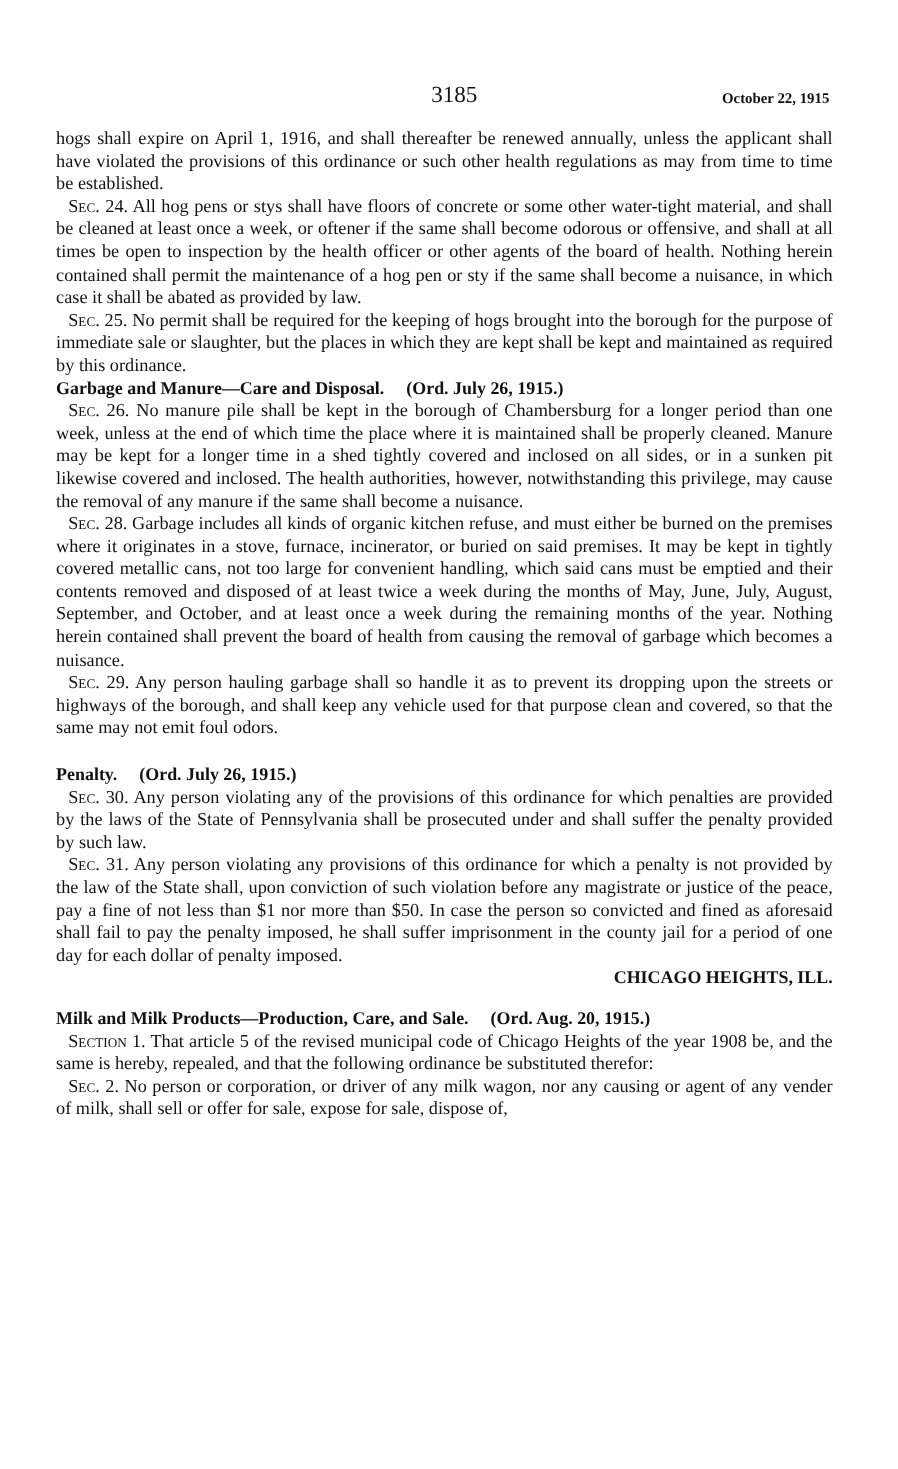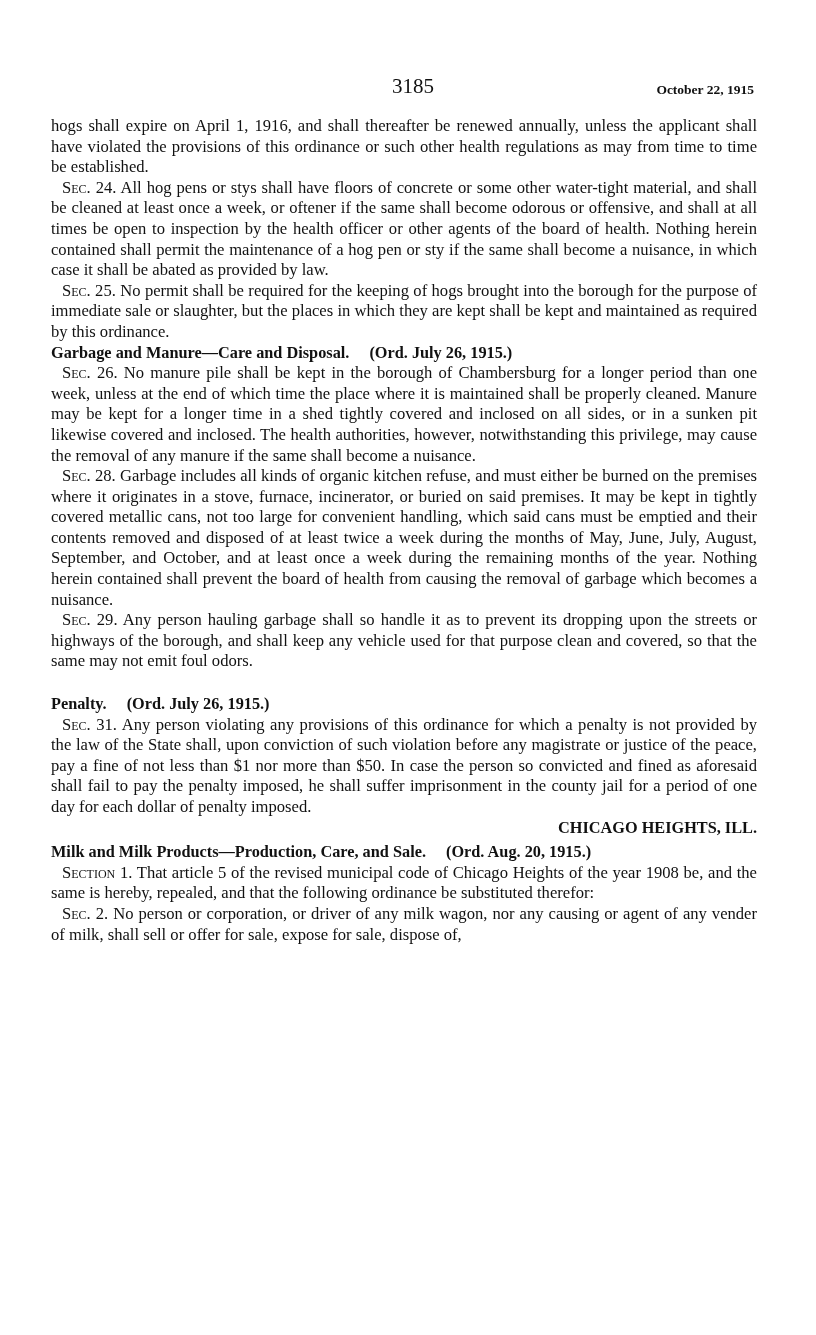--- a/index.html
+++ b/index.html
@@ -55,23 +55,24 @@
 
   <p class="para"><span class="sc">Sec. 26.</span><span> No manure pile shall be kept in the borough of Chambersburg for a longer period than one week, unless at the end of which time the place where it is maintained shall be properly cleaned. Manure may be kept for a longer time in a shed tightly covered and inclosed on all sides, or in a sunken pit likewise covered and inclosed. The health authorities, however, notwithstanding this privilege, may cause the removal of any manure if the same shall become a nuisance.</span></p>
 
 
   <p class="para"><span class="sc">Sec. 28.</span><span> Garbage includes all kinds of organic kitchen refuse, and must either be burned on the premises where it originates in a stove, furnace, incinerator, or buried on said premises. It may be kept in tightly covered metallic cans, not too large for convenient handling, which said cans must be emptied and their contents removed and disposed of at least twice a week during the months of May, June, July, August, September, and October, and at least once a week during the remaining months of the year. Nothing herein contained shall prevent the board of health from causing the removal of garbage which becomes a nuisance.</span></p>
 
   <p class="para"><span class="sc">Sec. 29.</span><span> Any person hauling garbage shall so handle it as to prevent its dropping upon the streets or highways of the borough, and shall keep any vehicle used for that purpose clean and covered, so that the same may not emit foul odors.</span></p>
 
   <p class="heading gap-after-sec29"><span>Penalty.</span><span class="ord">(Ord. July 26, 1915.)</span></p>
 
+  <p class="para"><span class="sc">Sec. 30.</span><span> Any person violating any of the provisions of this ordinance for which penalties are provided by the laws of the State of Pennsylvania shall be prosecuted under and shall suffer the penalty provided by such law.</span></p>
 
   <p class="para"><span class="sc">Sec. 31.</span><span> Any person violating any provisions of this ordinance for which a penalty is not provided by the law of the State shall, upon conviction of such violation before any magistrate or justice of the peace, pay a fine of not less than $1 nor more than $50. In case the person so convicted and fined as aforesaid shall fail to pay the penalty imposed, he shall suffer imprisonment in the county jail for a period of one day for each dollar of penalty imposed.</span></p>
 
   <p class="city">CHICAGO HEIGHTS, ILL.</p>
 
-  <p class="heading" style="margin-top:4px"><span>Milk and Milk Products—Production, Care, and Sale.</span><span class="ord">(Ord. Aug. 20, 1915.)</span></p>
+  <p class="heading" style="margin-top:16px"><span>Milk and Milk Products—Production, Care, and Sale.</span><span class="ord">(Ord. Aug. 20, 1915.)</span></p>
 
   <p class="para"><span class="sc">Section 1.</span><span> That article 5 of the revised municipal code of Chicago Heights of the year 1908 be, and the same is hereby, repealed, and that the following ordinance be substituted therefor:</span></p>
 
   <p class="para"><span class="sc">Sec. 2.</span><span> No person or corporation, or driver of any milk wagon, nor any causing or agent of any vender of milk, shall sell or offer for sale, expose for sale, dispose of,</span></p>
 </div>
 
 </body></html>

